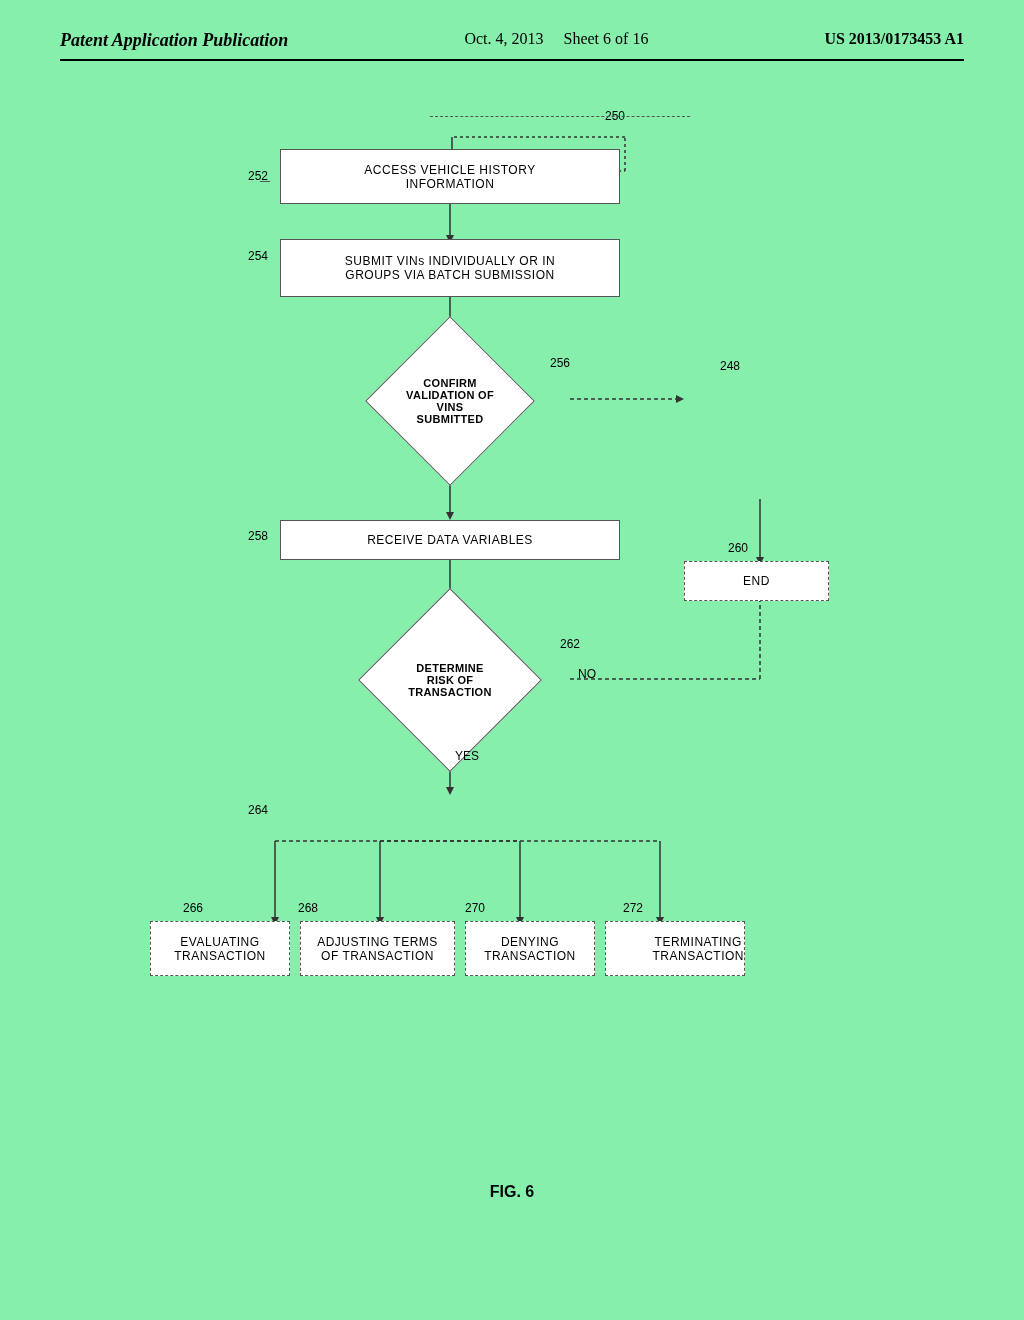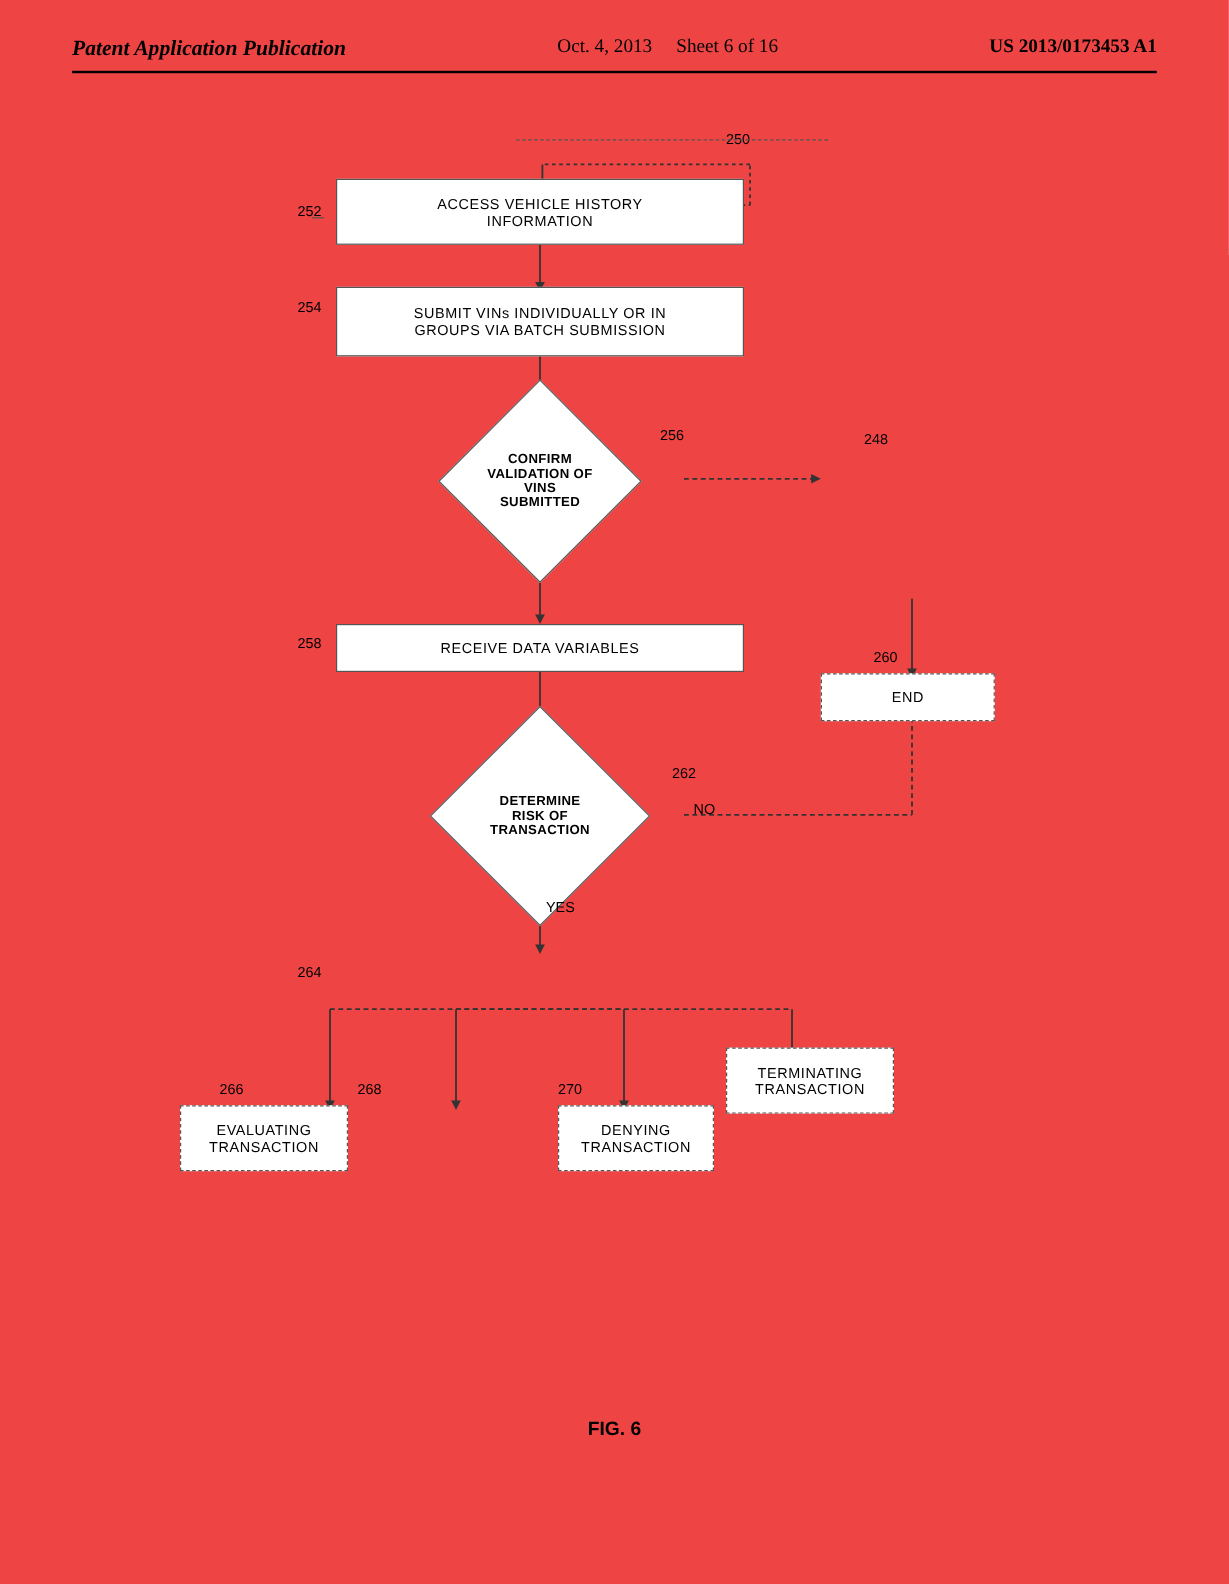--- a/index.html
+++ b/index.html
@@ -7,21 +7,21 @@
       background: #fff;
       font-family: 'Times New Roman', Times, serif;
       width: 1024px;
       min-height: 1320px;
       position: relative;
       overflow-x: hidden;
     }
     .page {
       width: 1024px;
       min-height: 1320px;
-      background: #ef4444;
+      background: #86efac;
       padding: 30px 60px 40px 60px;
       position: relative;
     }
     .header {
       display: flex;
       justify-content: space-between;
       align-items: flex-start;
       border-bottom: 2px solid #000;
       padding-bottom: 8px;
       margin-bottom: 20px;
@@ -217,28 +217,31 @@
 
 
     <div class="label" style="left:123px; top:820px;">266</div>
 
     <div class="box box-dashed" style="left:90px; top:840px; width:140px; height:55px;">
       <span>EVALUATING<br>TRANSACTION</span>
     </div>
 
     <div class="label" style="left:238px; top:820px;">268</div>
 
+    <div class="box box-dashed" style="left:240px; top:840px; width:155px; height:55px;">
+      <span>ADJUSTING TERMS<br>OF TRANSACTION</span>
+    </div>
 
     <div class="label" style="left:405px; top:820px;">270</div>
 
     <div class="box box-dashed" style="left:405px; top:840px; width:130px; height:55px;">
       <span>DENYING<br>TRANSACTION</span>
     </div>
 
     <div class="label" style="left:563px; top:820px;">272</div>
 
-    <div class="box box-dashed" style="left:545px; top:792px; width:140px; height:55px;">
+    <div class="box box-dashed" style="left:545px; top:840px; width:140px; height:55px;justify-content:flex-end;">
       <span>TERMINATING<br>TRANSACTION</span>
     </div>
 
     <div class="fig-caption" style="position:absolute; left:0; bottom:10px; width:100%;">FIG. 6</div>
   </div>
 </div>
 
 </body></html>

